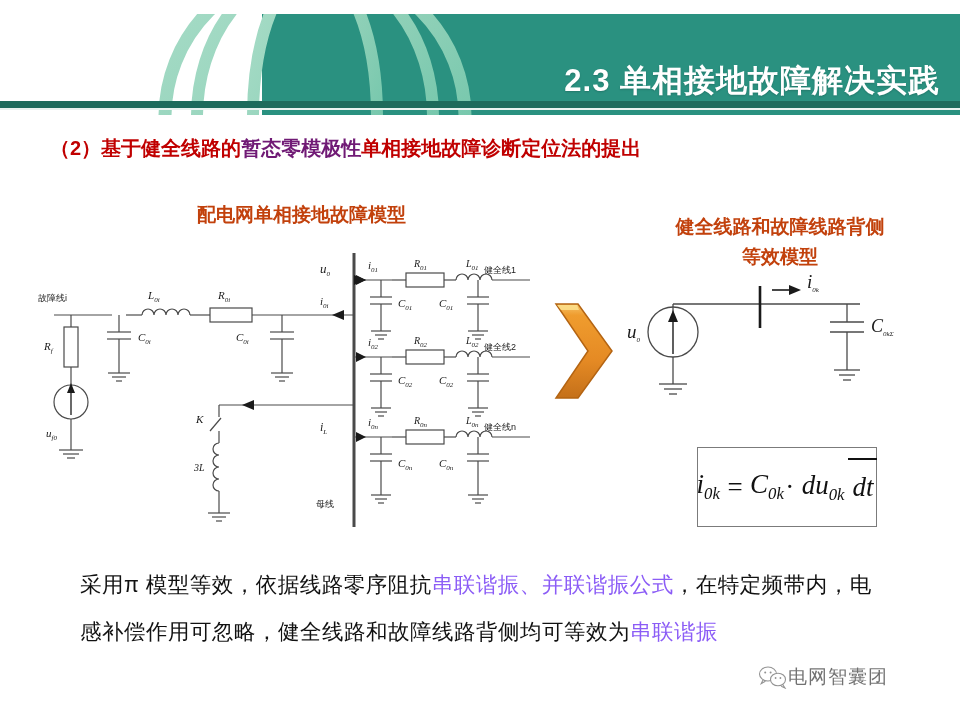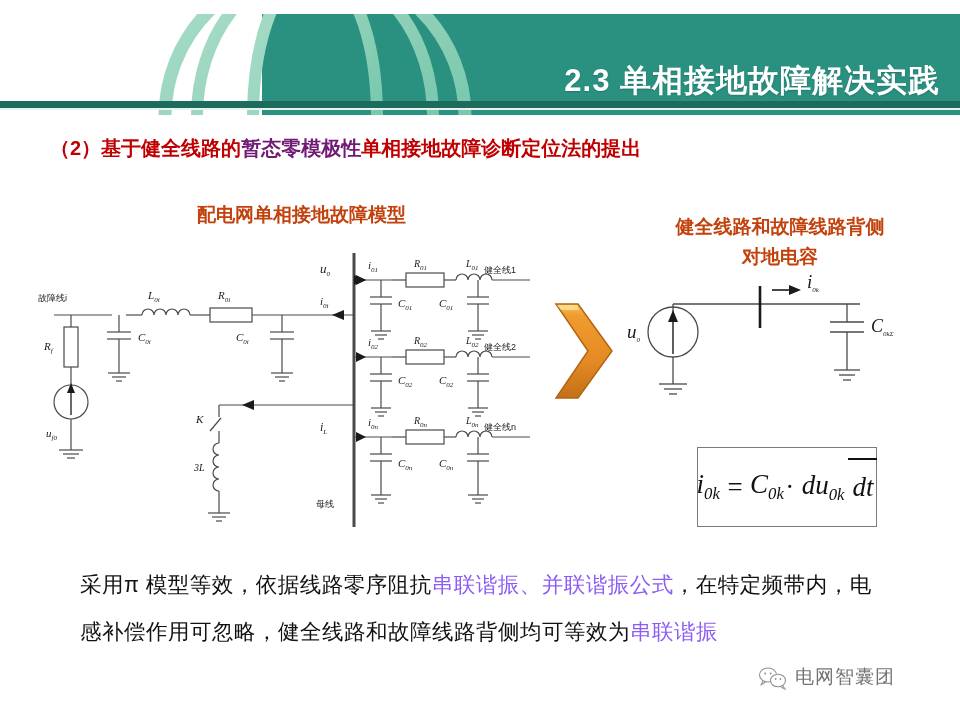--- a/index.html
+++ b/index.html
@@ -66,21 +66,21 @@
 
   
   .para{
     position:absolute;left:80px;top:562px;width:810px;
     font-size:21.5px;line-height:47px;color:#111;letter-spacing:.5px;
   }
   .para .red{color:#8b5cf6;}
 
   
   .watermark{
-    position:absolute;left:758px;top:664px;display:flex;align-items:flex-end;gap:7px;opacity:.72;
+    position:absolute;left:758px;top:664px;display:flex;align-items:center;opacity:.72;
   }
   .wm-text{font-size:19px;color:#3b3b3b;letter-spacing:1px;}
 </style>
 </head>
 <body>
 
 <div class="slide">
 
   <div class="header">
     <div class="header-band"></div>
@@ -112,21 +112,21 @@
   <div class="header-rule"></div>
   <div class="header-rule2"></div>
 
   <div class="subtitle">
     <span class="sub-red">（2）基于健全线路的</span><span class="sub-blue">暂态零模极性</span><span class="sub-red">单相接地故障诊断定位法的提出</span>
   </div>
 
   <div class="diagram-title" id="title-left">配电网单相接地故障模型</div>
   <div class="diagram-title" id="title-right">
     <div>健全线路和故障线路背侧</div>
-    <div>对地电容</div>
+    <div>等效模型</div>
   </div>
 
   <div class="circuit" id="circuit-left">
     <svg width="520" height="290" viewBox="0 0 520 290">
       <g stroke="#4a4a4a" stroke-width="1.2" fill="none">
 
         <line x1="40" y1="70" x2="98" y2="70"></line>
         <line x1="112" y1="70" x2="128" y2="70"></line>
 
         <path d="M128 70 a6 6 0 0 1 12 0 a6 6 0 0 1 12 0 a6 6 0 0 1 12 0 a6 6 0 0 1 12 0"></path>

